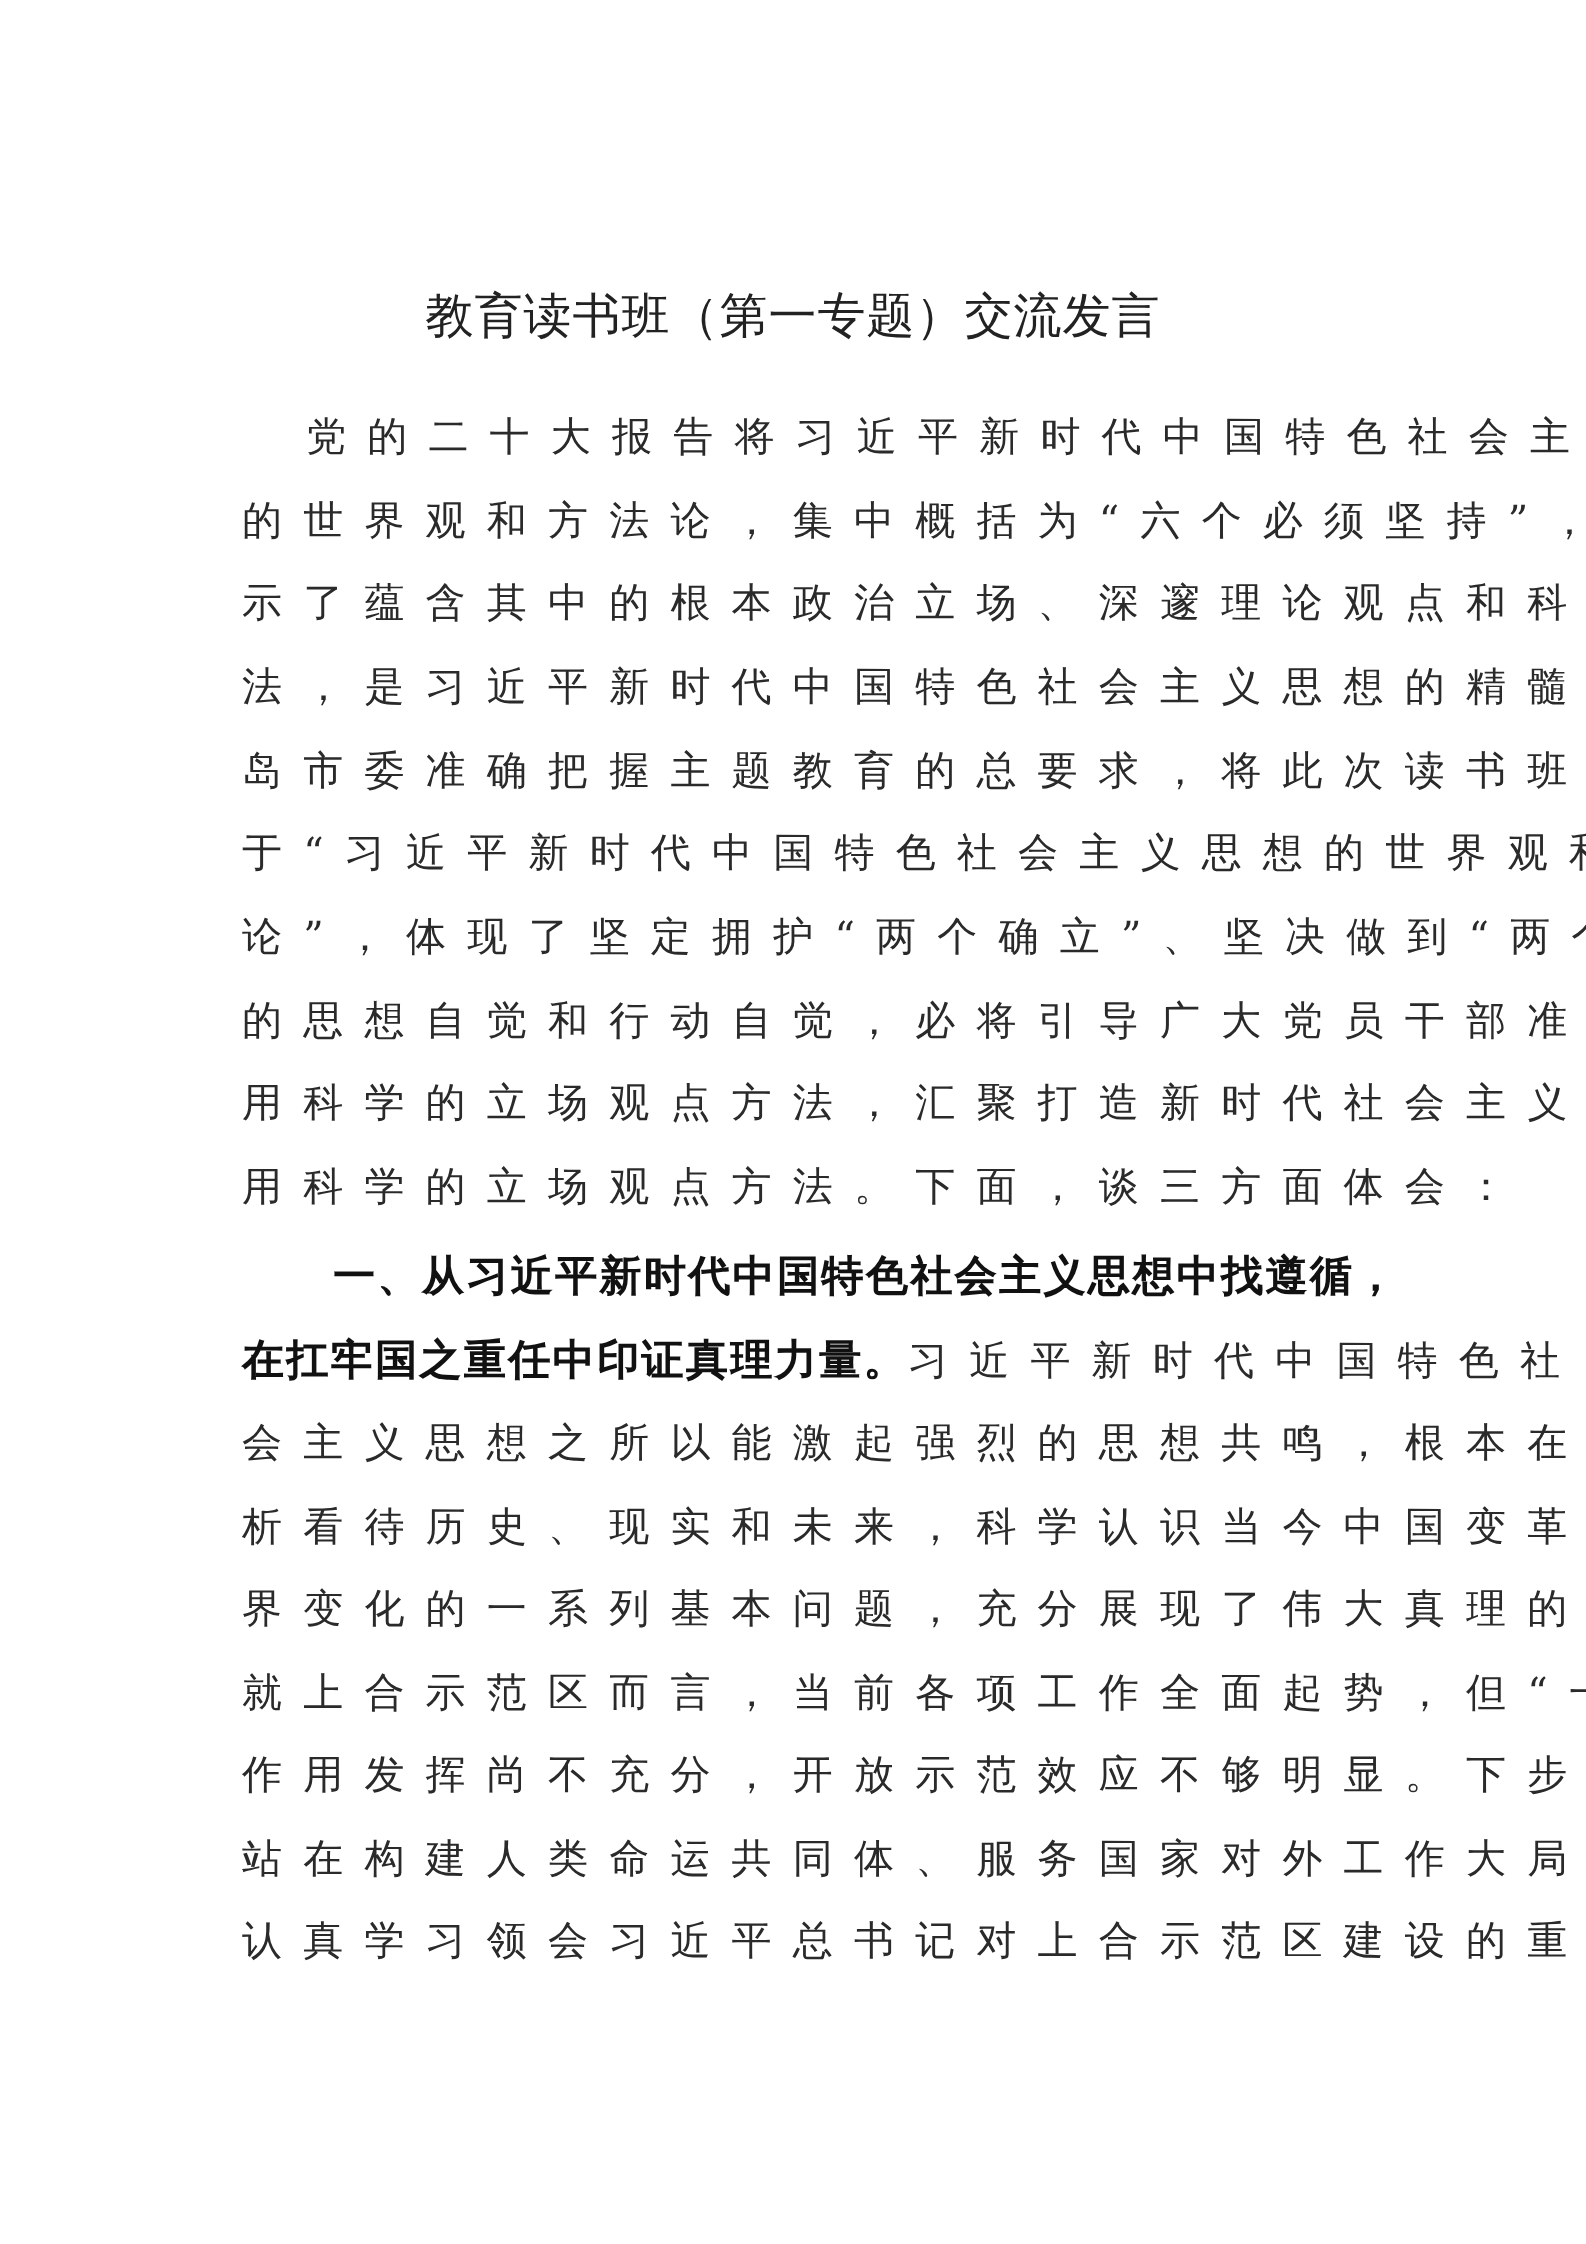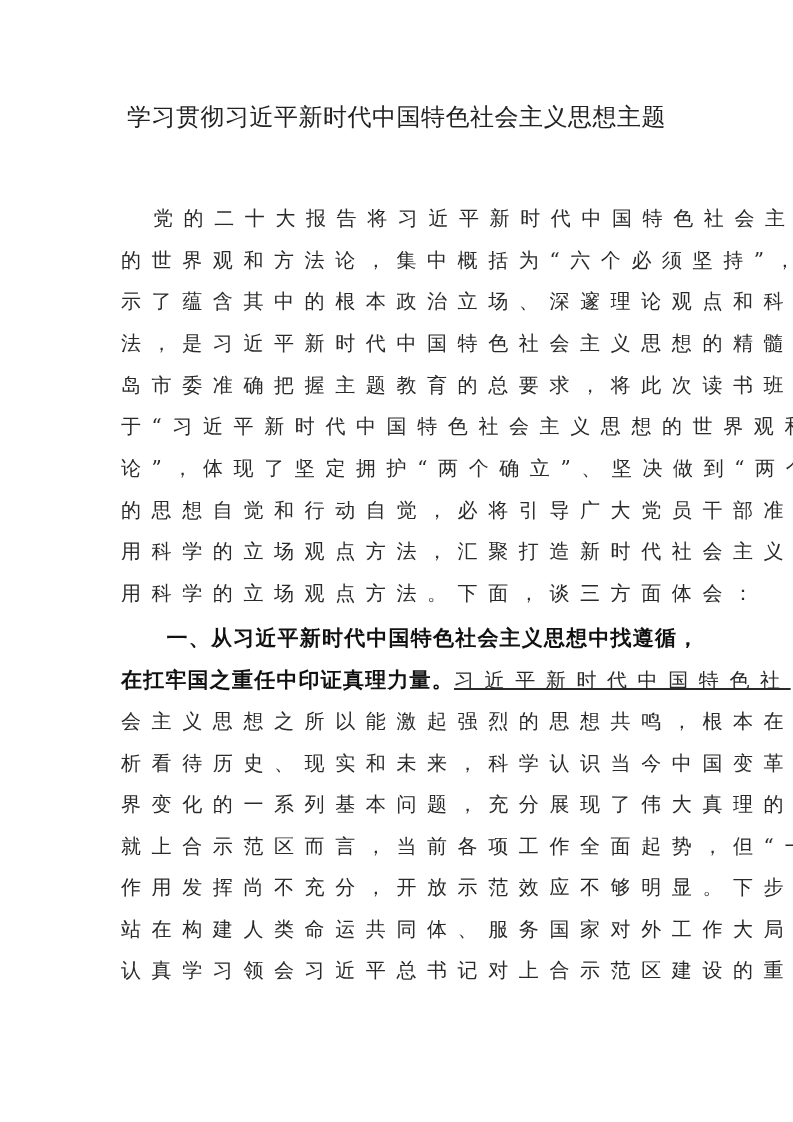--- a/index.html
+++ b/index.html
@@ -57,29 +57,28 @@
     }
     .line .bold {
       font-family: Liberation Mono, monospace;
       font-weight: bold;
       color: #111;
       letter-spacing: 1.2px;
       font-size: 21px;
     }
     .line .normal {
       letter-spacing: 10.6px;
-      text-decoration: underline;
     }
   </style>
 </head>
 <body>
 
 <div class="page">
 
-  <div class="title-line" style="top:102px;">学习贯彻习近平新时代中国特色社会主义思想主题</div>
+  <div class="title-line" style="top:143px;">教育读书班（第一专题）交流发言</div>
 
   <div>
     <div class="line indent" style="top:203px;">党的二十大报告将习近平新时代中国特色社会主义思想</div>
     <div class="line" style="top:245px;">的世界观和方法论，集中概括为“六个必须坚持”，深刻揭</div>
     <div class="line" style="top:286px;">示了蕴含其中的根本政治立场、深邃理论观点和科学思想方</div>
     <div class="line" style="top:328px;">法，是习近平新时代中国特色社会主义思想的精髓所在。青</div>
     <div class="line" style="top:370px;">岛市委准确把握主题教育的总要求，将此次读书班主题聚焦</div>
     <div class="line" style="top:411px;">于“习近平新时代中国特色社会主义思想的世界观和方法</div>
     <div class="line" style="top:453px;">论”，体现了坚定拥护“两个确立”、坚决做到“两个维护”</div>
     <div class="line" style="top:495px;">的思想自觉和行动自觉，必将引导广大党员干部准确把握运</div>

